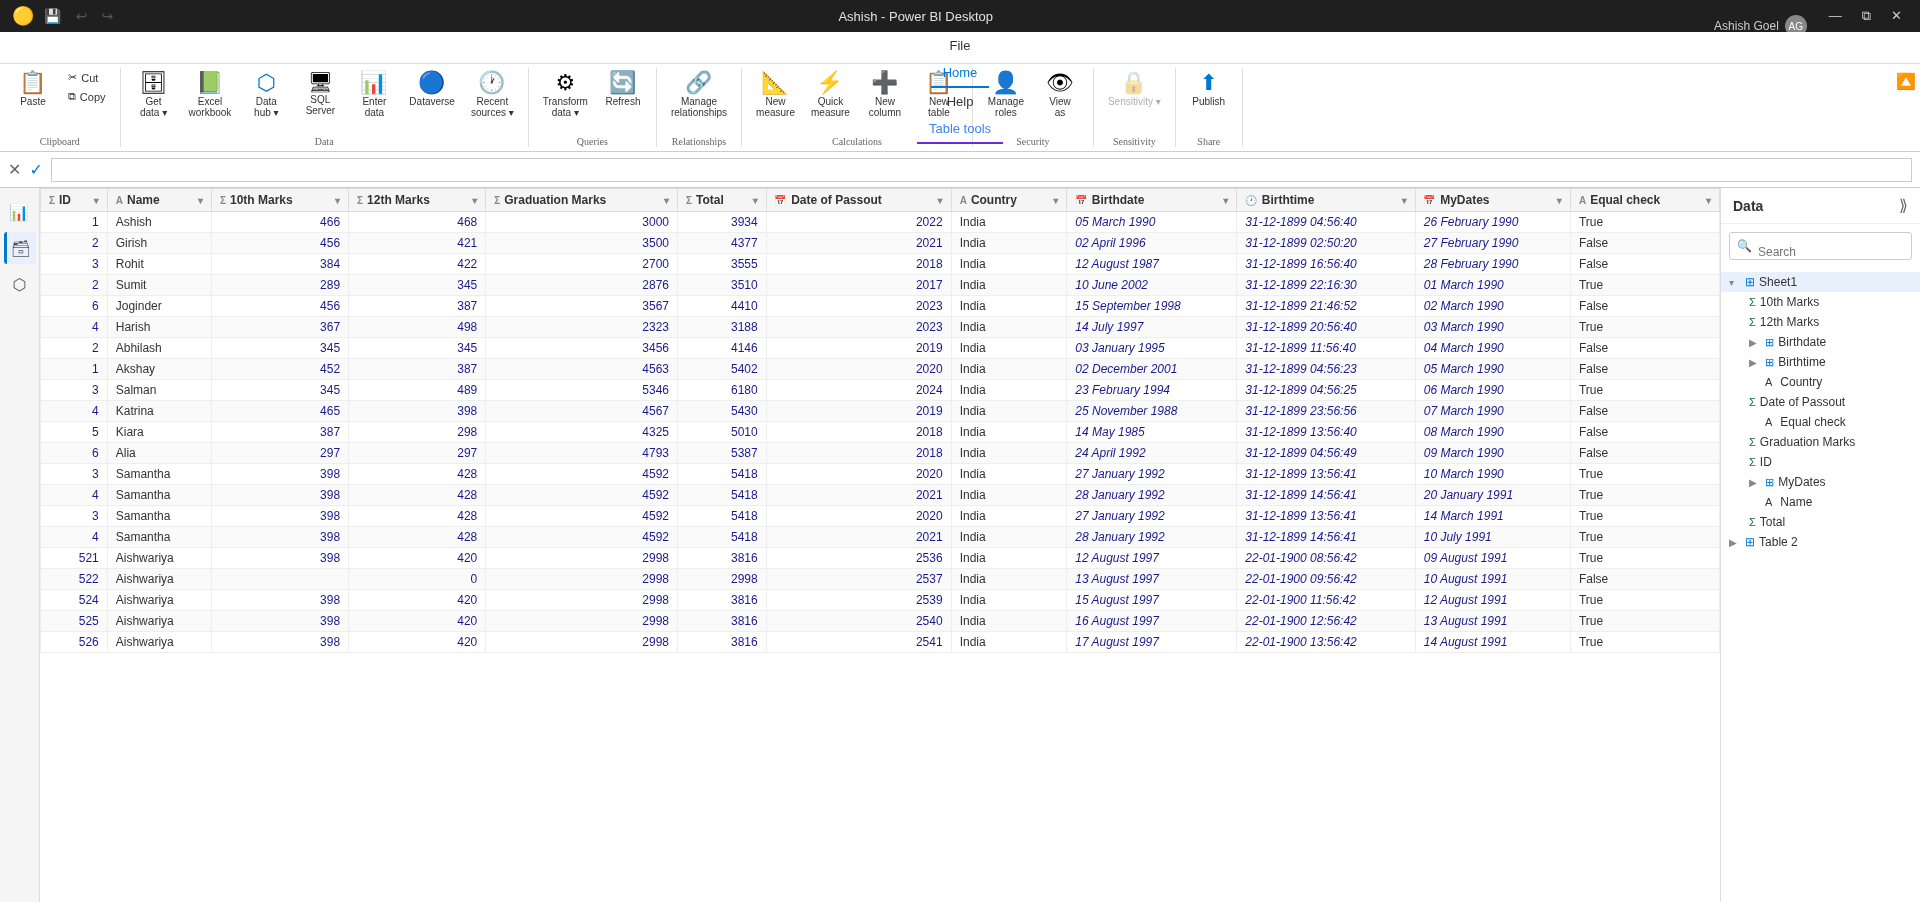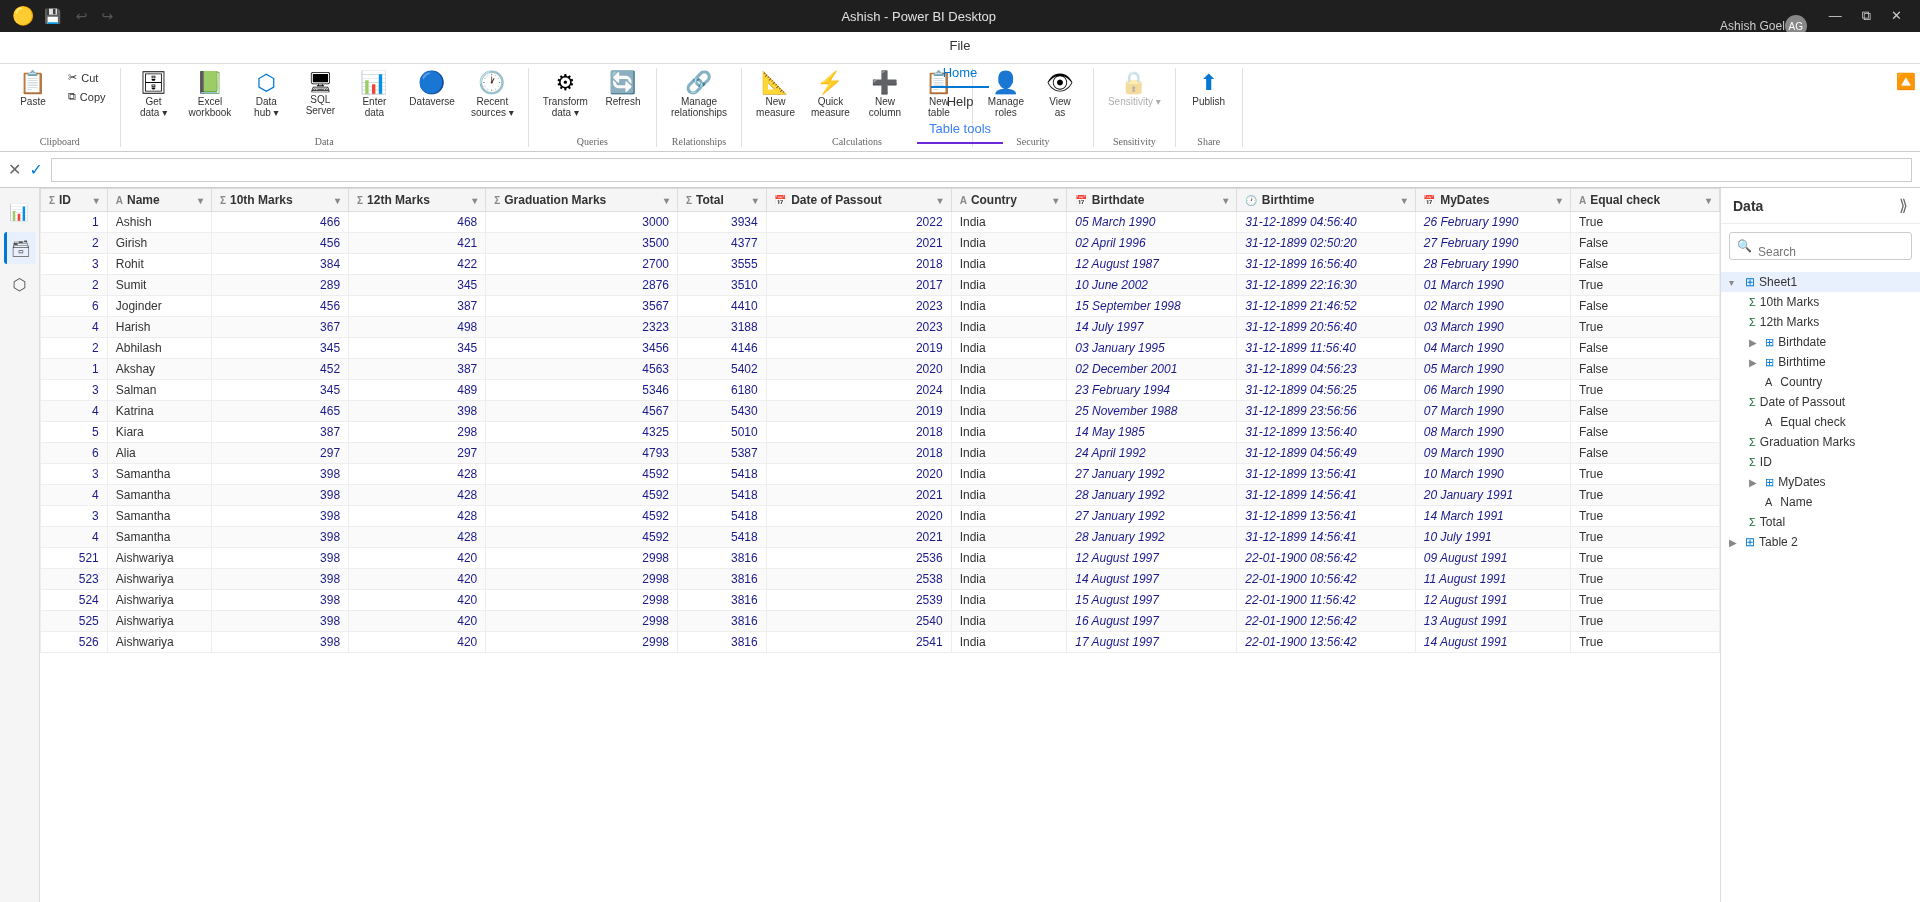--- a/index.html
+++ b/index.html
@@ -13,21 +13,21 @@
       align-items: center;
       justify-content: space-between;
       padding: 0 12px;
       color: #fff;
     }
     .title-bar-title { flex: 1; text-align: center; font-size: 13px; color: #e0e0e0; }
     .title-bar-left { display: flex; align-items: center; gap: 6px; }
     .title-bar-right { display: flex; align-items: center; gap: 16px; }
     .window-controls { display: flex; gap: 8px; }
     .win-btn { color: #ccc; font-size: 13px; cursor: pointer; padding: 2px 6px; }
-    .user-info { display: flex; align-items: center; color: #ccc; font-size: 12px; margin-top: 20px; }
+    .user-info { display: flex; align-items: center; gap: 6px; color: #ccc; font-size: 12px; margin-top: 20px; }
     .user-avatar { width: 22px; height: 22px; border-radius: 50%; background: #888; display: flex; align-items: center; justify-content: center; color: #fff; font-size: 10px; }
 
     
     .menu-bar {
       background: #fff;
       height: 32px;
       display: flex;
       align-items: center;
       border-bottom: 1px solid #ddd;
       padding: 0 4px;
@@ -715,32 +715,32 @@
               <td class="num">2998</td>
               <td class="num">3816</td>
               <td class="num">2536</td>
               <td>India</td>
               <td class="date-cell">12 August 1997</td>
               <td class="date-cell">22-01-1900 08:56:42</td>
               <td class="date-cell">09 August 1991</td>
               <td>True</td>
             </tr>
             <tr>
-              <td class="num">523</td>
+              <td class="num">522</td>
               <td>Aishwariya</td>
-              <td class="num">398</td>
-              <td class="num">420</td>
+              <td class="num"></td>
+              <td class="num">0</td>
               <td class="num">2998</td>
-              <td class="num">3816</td>
-              <td class="num">2538</td>
-              <td>India</td>
-              <td class="date-cell">14 August 1997</td>
-              <td class="date-cell">22-01-1900 10:56:42</td>
-              <td class="date-cell">11 August 1991</td>
-              <td>True</td>
+              <td class="num">2998</td>
+              <td class="num">2537</td>
+              <td>India</td>
+              <td class="date-cell">13 August 1997</td>
+              <td class="date-cell">22-01-1900 09:56:42</td>
+              <td class="date-cell">10 August 1991</td>
+              <td>False</td>
             </tr>
             <tr>
               <td class="num">524</td>
               <td>Aishwariya</td>
               <td class="num">398</td>
               <td class="num">420</td>
               <td class="num">2998</td>
               <td class="num">3816</td>
               <td class="num">2539</td>
               <td>India</td>

